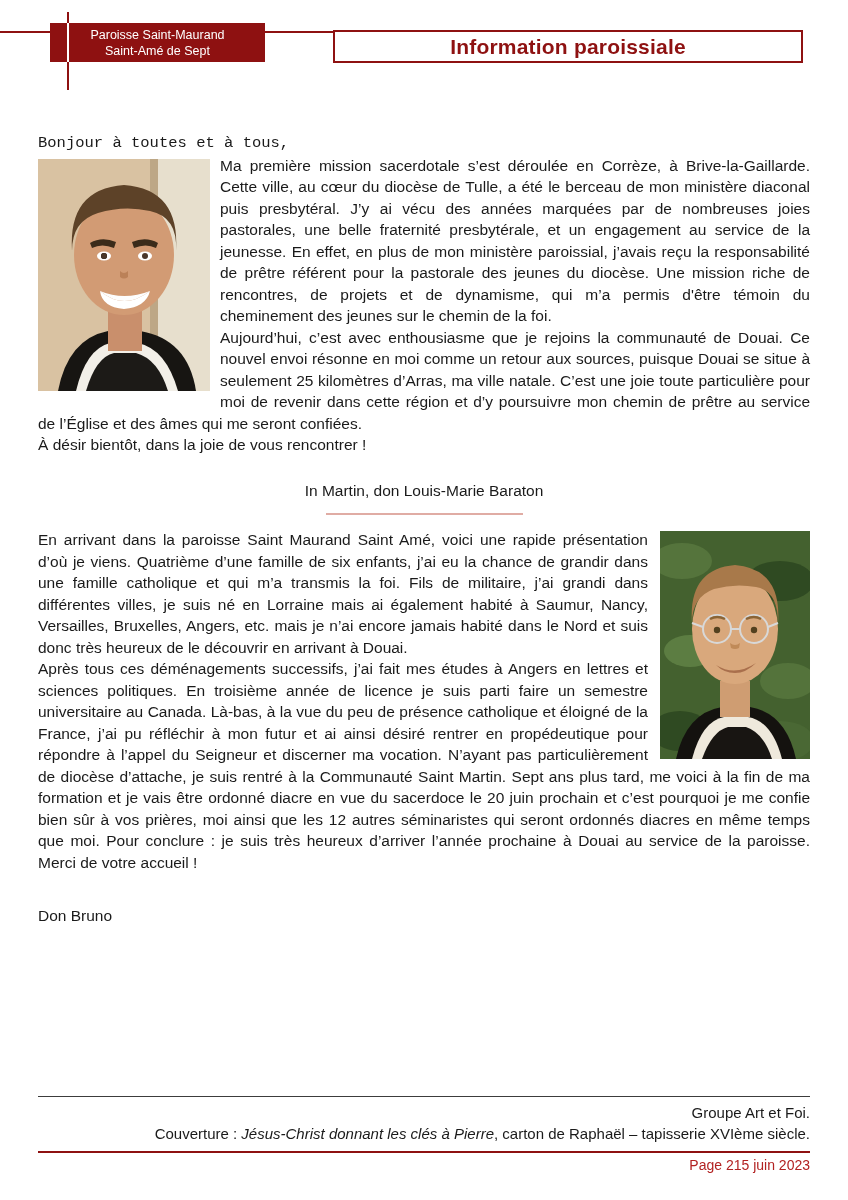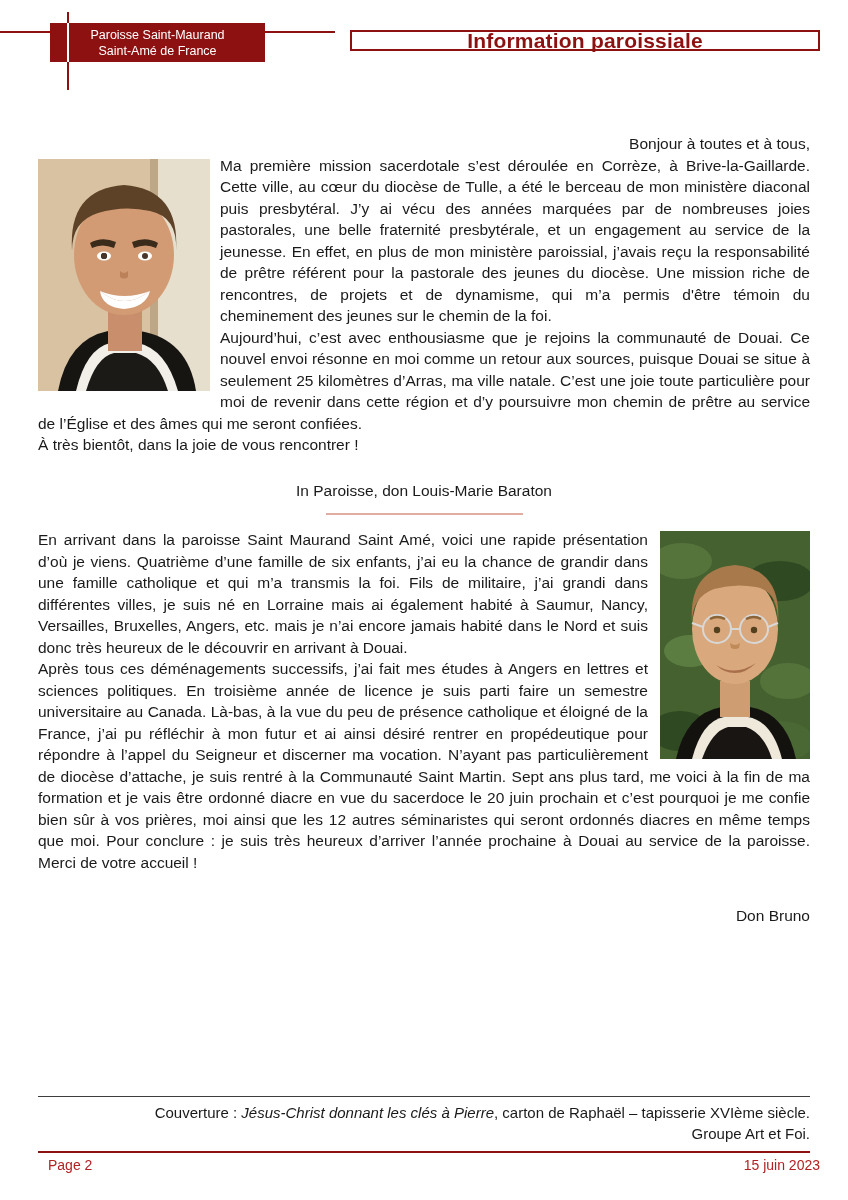--- a/index.html
+++ b/index.html
@@ -19,83 +19,83 @@
   .vline-top{height:78px;}
   .parish-box{
     position:absolute;left:50px;top:23px;width:215px;height:39px;
     background:#8e1111;color:#ffffff;text-align:center;
     font-size:12.5px;line-height:16px;padding-top:4px;box-sizing:border-box;
   }
   .parish-box .white-cross{
     position:absolute;left:17px;top:0;width:2px;height:39px;background:#ffffff;
   }
   .banner-box{
-    position:absolute;left:333px;top:30px;width:470px;height:21px;
+    position:absolute;left:333px;top:30px;width:470px;height:33px;
     border:2px solid #8e1111;box-sizing:border-box;
-    display:flex;align-items:center;justify-content:center;margin-left:17px;
+    display:flex;align-items:center;justify-content:center;
   }
   .banner-box span{
     color:#8e1111;font-size:21px;font-weight:bold;letter-spacing:.2px;
   }
   
   .doc-title{
     position:absolute;top:90px;left:0;width:100%;
     text-align:center;color:#a31111;font-size:27px;font-weight:bold;
   }
   
   .content{
     position:absolute;top:133px;left:38px;width:772px;
     font-size:15.5px;line-height:21.5px;text-align:justify;
   }
   .content p{margin:0;}
-  .greeting{text-align:right;}
+  .greeting{text-align:left;font-family:Liberation Mono, monospace;}
   .photo-left{
     float:left;width:172px;height:232px;margin:4px 10px 4px 0;
   }
   .photo-right{
     float:right;width:150px;height:228px;margin:2px 0 6px 12px;
   }
   .photo-left svg,.photo-right svg{display:block;width:100%;height:100%;}
   .signature{
     text-align:center;margin-top:24px !important;
   }
   .divider-salmon{
     width:197px;height:2px;background:#e0aca4;margin:12px auto 14px auto;
   }
   .signature2{
-    text-align:right;margin-top:32px !important;
+    text-align:left;margin-top:32px !important;
   }
   .clear{clear:both;}
   
   .foot-thinline{position:absolute;left:38px;top:1096px;width:772px;height:1px;background:#3c3c3c;}
   .couverture{
     position:absolute;left:38px;top:1102px;width:772px;
     text-align:right;font-size:15px;line-height:21px;color:#1a1a1a;
   }
   .couverture .it{font-style:italic;}
   .foot-redline{position:absolute;left:38px;top:1151px;width:772px;height:2px;background:#8e1111;}
   .foot-row{
-    position:absolute;left:48px;top:1157px;width:772px;
-    display:flex;justify-content:space-between;
+    position:absolute;left:38px;top:1157px;width:772px;
+    display:flex;justify-content:flex-end;
     color:#b22222;font-size:14px;
   }
 </style>
 </head>
 <body>
 
 <div class="page">
 
   <div class="hline hline-left"></div>
   <div class="hline hline-mid"></div>
   <div class="vline vline-top"></div>
 
   <div class="parish-box">
     <div class="white-cross"></div>
     <div>Paroisse Saint-Maurand</div>
-    <div>Saint-Amé de France</div>
+    <div>Saint-Amé de Sept</div>
   </div>
 
   <div class="banner-box">
     <span>Information paroissiale</span>
   </div>
 
 
   <div class="content">
 
     <p class="greeting">Bonjour à toutes et à tous,</p>
@@ -119,25 +119,25 @@
         <circle cx="66" cy="97" r="3" fill="#4a372a"></circle>
         <circle cx="107" cy="97" r="3" fill="#4a372a"></circle>
         <path d="M82,112 Q86,116 90,112 L90,118 Q86,121 82,118 Z" fill="#bb8158"></path>
         <path d="M62,132 Q86,152 112,132 Q108,148 86,150 Q64,148 62,132 Z" fill="#ffffff"></path>
         <path d="M62,132 Q86,152 112,132 Q86,142 62,132 Z" fill="#fdfdfd"></path>
       </svg>
     </div>
 
     <p>Ma première mission sacerdotale s’est déroulée en Corrèze, à Brive-la-Gaillarde. Cette ville, au cœur du diocèse de Tulle, a été le berceau de mon ministère diaconal puis presbytéral. J’y ai vécu des années marquées par de nombreuses joies pastorales, une belle fraternité presbytérale, et un engagement au service de la jeunesse. En effet, en plus de mon ministère paroissial, j’avais reçu la responsabilité de prêtre référent pour la pastorale des jeunes du diocèse. Une mission riche de rencontres, de projets et de dynamisme, qui m’a permis d'être témoin du cheminement des jeunes sur le chemin de la foi.</p>
     <p>Aujourd’hui, c’est avec enthousiasme que je rejoins la communauté de Douai. Ce nouvel envoi résonne en moi comme un retour aux sources, puisque Douai se situe à seulement 25 kilomètres d’Arras, ma ville natale. C’est une joie toute particulière pour moi de revenir dans cette région et d’y poursuivre mon chemin de prêtre au service de l’Église et des âmes qui me seront confiées.</p>
-    <p>À très bientôt, dans la joie de vous rencontrer !</p>
+    <p>À désir bientôt, dans la joie de vous rencontrer !</p>
 
     <div class="clear"></div>
 
-    <p class="signature">In Paroisse, don Louis-Marie Baraton</p>
+    <p class="signature">In Martin, don Louis-Marie Baraton</p>
 
     <div class="divider-salmon"></div>
 
     <div>
       <div class="photo-right" title="portrait-don-bruno">
         <svg viewBox="0 0 150 228" preserveAspectRatio="none">
           <rect x="0" y="0" width="150" height="228" fill="#44612f"></rect>
           <ellipse cx="22" cy="30" rx="30" ry="18" fill="#55743c"></ellipse>
           <ellipse cx="120" cy="50" rx="34" ry="20" fill="#2f4a22"></ellipse>
           <ellipse cx="30" cy="120" rx="26" ry="16" fill="#5c7d42"></ellipse>
@@ -169,22 +169,22 @@
 
       <div class="clear"></div>
 
       <p class="signature2">Don Bruno</p>
     </div>
   </div>
 
   <div class="foot-thinline"></div>
 
   <div class="couverture">
+    <div>Groupe Art et Foi.</div>
     <div><span>Couverture : </span><span class="it">Jésus-Christ donnant les clés à Pierre</span><span>, carton de Raphaël – tapisserie XVIème siècle.</span></div>
-    <div>Groupe Art et Foi.</div>
   </div>
 
   <div class="foot-redline"></div>
 
   <div class="foot-row">
     <span>Page 2</span>
     <span>15 juin 2023</span>
   </div>
 
 </div>

